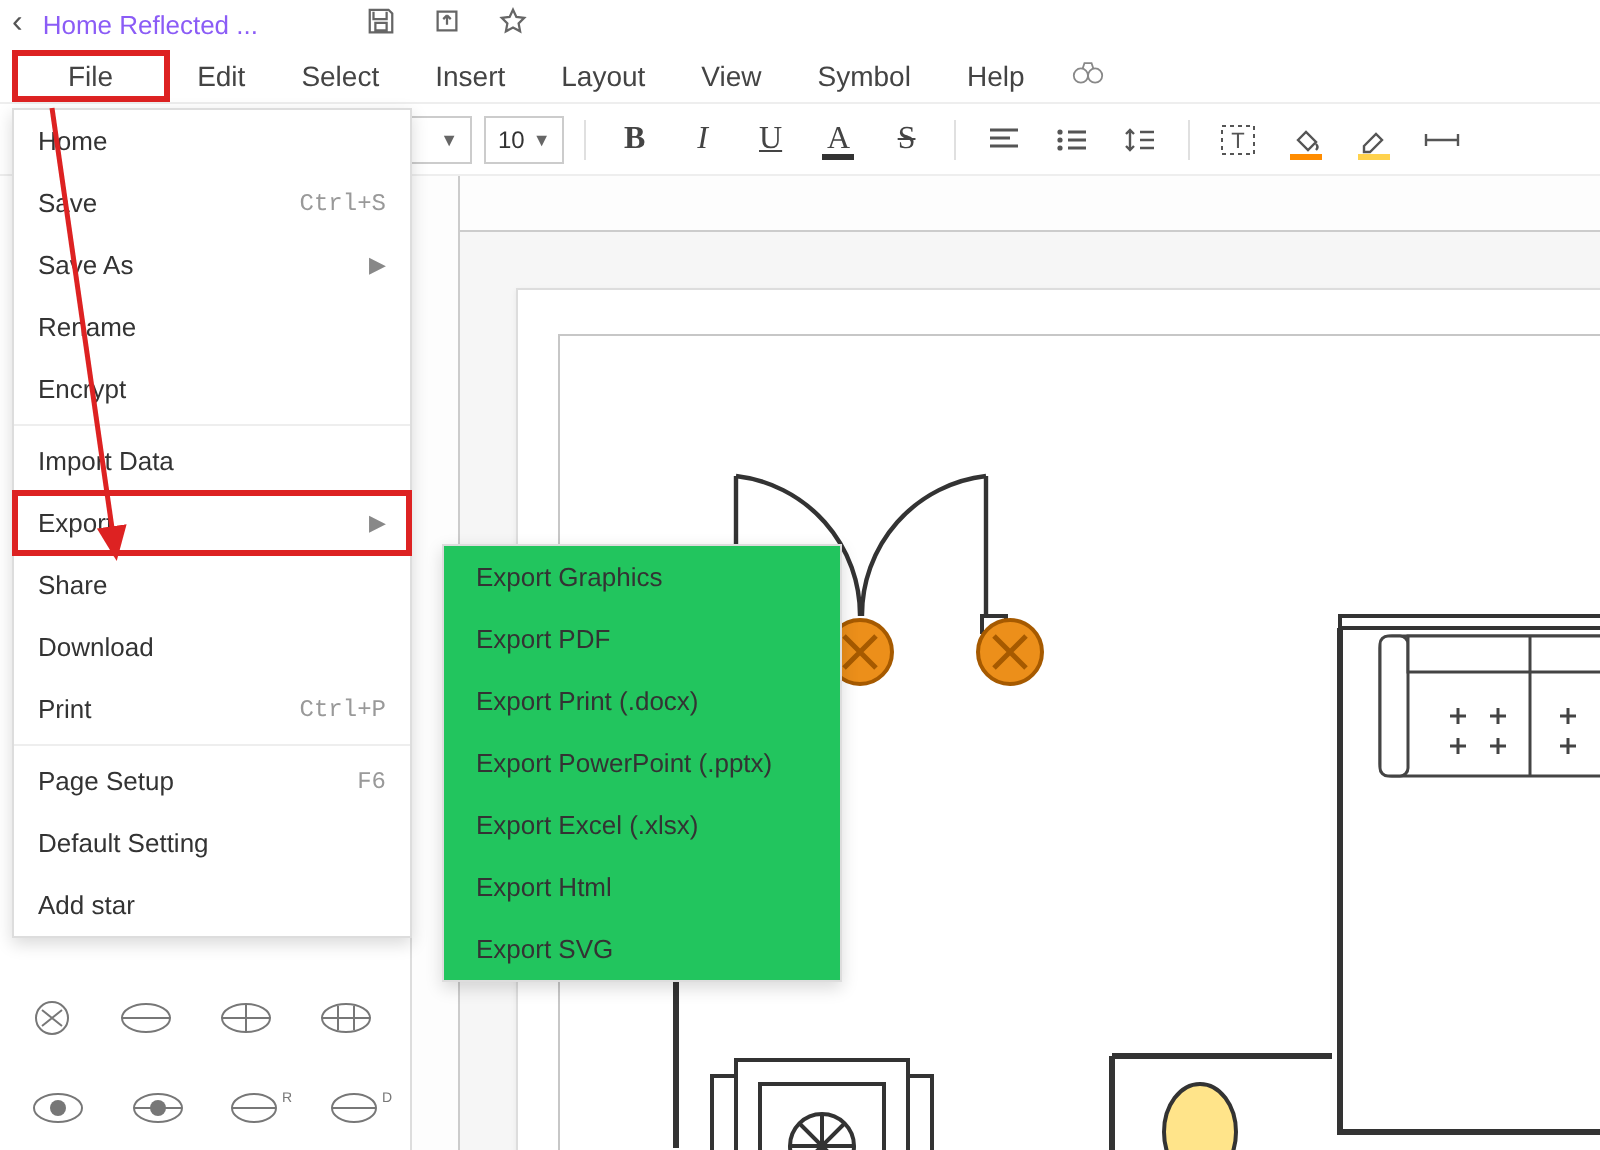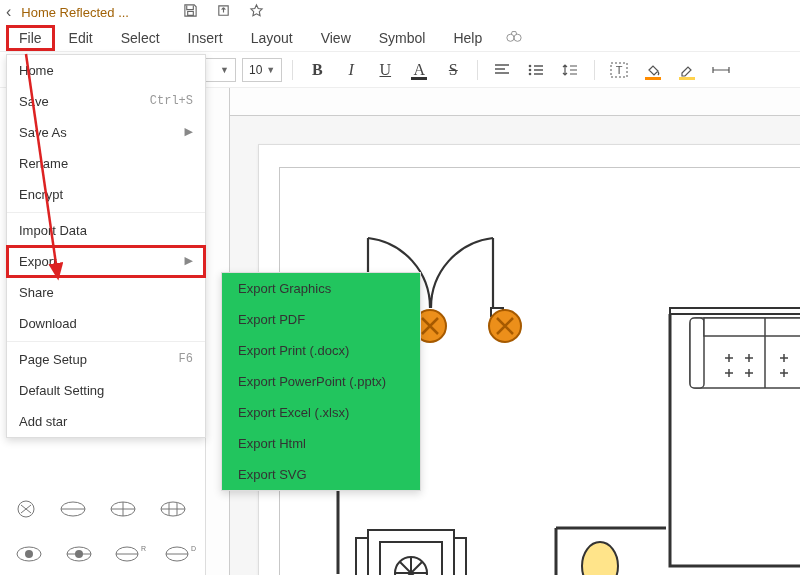--- a/index.html
+++ b/index.html
@@ -1,28 +1,28 @@
 <!DOCTYPE html>
 <html><head>
 <meta charset="utf-8">
 <style>
   * { box-sizing: border-box; margin: 0; padding: 0; font-family: "Segoe UI", Arial, sans-serif; }
   body { width: 800px; height: 575px; background: #fff; position: relative; overflow: hidden; font-size: 13px; color: #333; }
 
   
   .title-bar { height: 24px; display: flex; align-items: center; padding: 0 6px; gap: 10px; }
   .title-bar .back { font-size: 16px; color: #555; cursor: pointer; }
-  .doc-title { font-size: 13px; color: #a16207; flex: 0 0 auto; }
+  .doc-title { font-size: 13px; color: #8b5cf6; flex: 0 0 auto; }
   .title-icons { display: flex; gap: 18px; margin-left: auto; padding-right: 530px; }
   .title-icons span { color: #555; font-size: 14px; cursor: pointer; }
 
   
   .menu-bar { height: 28px; display: flex; align-items: center; padding: 0 6px; gap: 0; border-bottom: 1px solid #eee; }
   .menu-item { padding: 4px 14px; font-size: 14px; color: #444; cursor: pointer; }
-  .menu-file { border: 3px solid #d22; padding: 2px 10px; }
+  .menu-file { border: 3px solid #d22; padding: 2px 25px; }
   .menu-icons { display:flex; gap:10px; margin-left:10px; color:#777;}
   .binoc { font-size:14px; }
 
   
   .toolbar { height: 36px; display: flex; align-items: center; padding: 0 4px; gap: 6px; border-bottom: 1px solid #eee; }
   .font-combo { display:flex; align-items:center; border:1px solid #ccc; height:24px; padding:0 6px; font-size:12px; gap:4px; cursor:pointer;}
   .size-combo { display:flex; align-items:center; border:1px solid #ccc; height:24px; padding:0 6px; font-size:12px; gap:4px; cursor:pointer;}
   .tbtn { width:28px; height:28px; display:flex; align-items:center; justify-content:center; cursor:pointer; color:#444; font-family:"Times New Roman",serif; font-size:16px;}
   .underline { text-decoration: underline; }
   .strike { text-decoration: line-through; }
@@ -42,21 +42,21 @@
   .ruler-h { position:absolute; top:0; left:24px; right:0; height:28px; background:#fdfdfd; border-bottom:1px solid #ccc; }
   .ruler-v { position:absolute; top:0; left:0; width:24px; bottom:0; background:#fdfdfd; border-right:1px solid #ccc; }
   .page { position:absolute; left:52px; top:56px; right:-40px; bottom:-40px; background:#fff; border:1px solid #ddd; box-shadow:0 1px 3px rgba(0,0,0,0.06);}
   .page-margin { position:absolute; left:20px; top:22px; right:0; bottom:0; border-top:1px solid #c7c7c7; border-left:1px solid #c7c7c7; }
 
   
   .walls { position:absolute; stroke:#333; fill:none; }
 
   
   .dropdown { position:absolute; left:6px; top:54px; width:200px; background:#fff; border:1px solid #ddd; box-shadow:0 3px 8px rgba(0,0,0,0.15); z-index:10; }
-  .dd-item { padding:8px 12px; font-size:13px; color:#333; display:flex; justify-content:space-between; cursor:pointer; }
+  .dd-item { padding:8px 12px; font-size:13px; color:#333; display:flex; justify-content:space-between; align-items:center; cursor:pointer; }
   .dd-sep { height:1px; background:#eee; margin:2px 0; }
   .dd-hint { color:#999; font-size:12px;font-family:Liberation Mono, monospace; }
   .dd-arrow { color:#888; font-size:11px; }
   .dd-export { outline:3px solid #d22; outline-offset:-2px; }
 
   
   .submenu { position:absolute; left:221px; top:272px; width:200px; background:#22c55e; border:1px solid #ddd; box-shadow:0 3px 8px rgba(0,0,0,0.15); z-index:11; }
   .sm-item { padding:8px 16px; font-size:13px; color:#333; cursor:pointer; }
 
   
@@ -292,20 +292,24 @@
   <div class="dd-item dd-export">
       <span>Export</span>
       <span class="dd-arrow">▶</span>
     </div>
   <div class="dd-item">
       <span>Share</span>
     </div>
   <div class="dd-item">
       <span>Download</span>
     </div>
+  <div class="dd-item">
+      <span>Print</span>
+      <span class="dd-hint">Ctrl+P</span>
+    </div>
   <div class="dd-sep"></div>
   <div class="dd-item">
       <span>Page Setup</span>
       <span class="dd-hint">F6</span>
     </div>
   <div class="dd-item">
       <span>Default Setting</span>
     </div>
   <div class="dd-item">
       <span>Add star</span>

